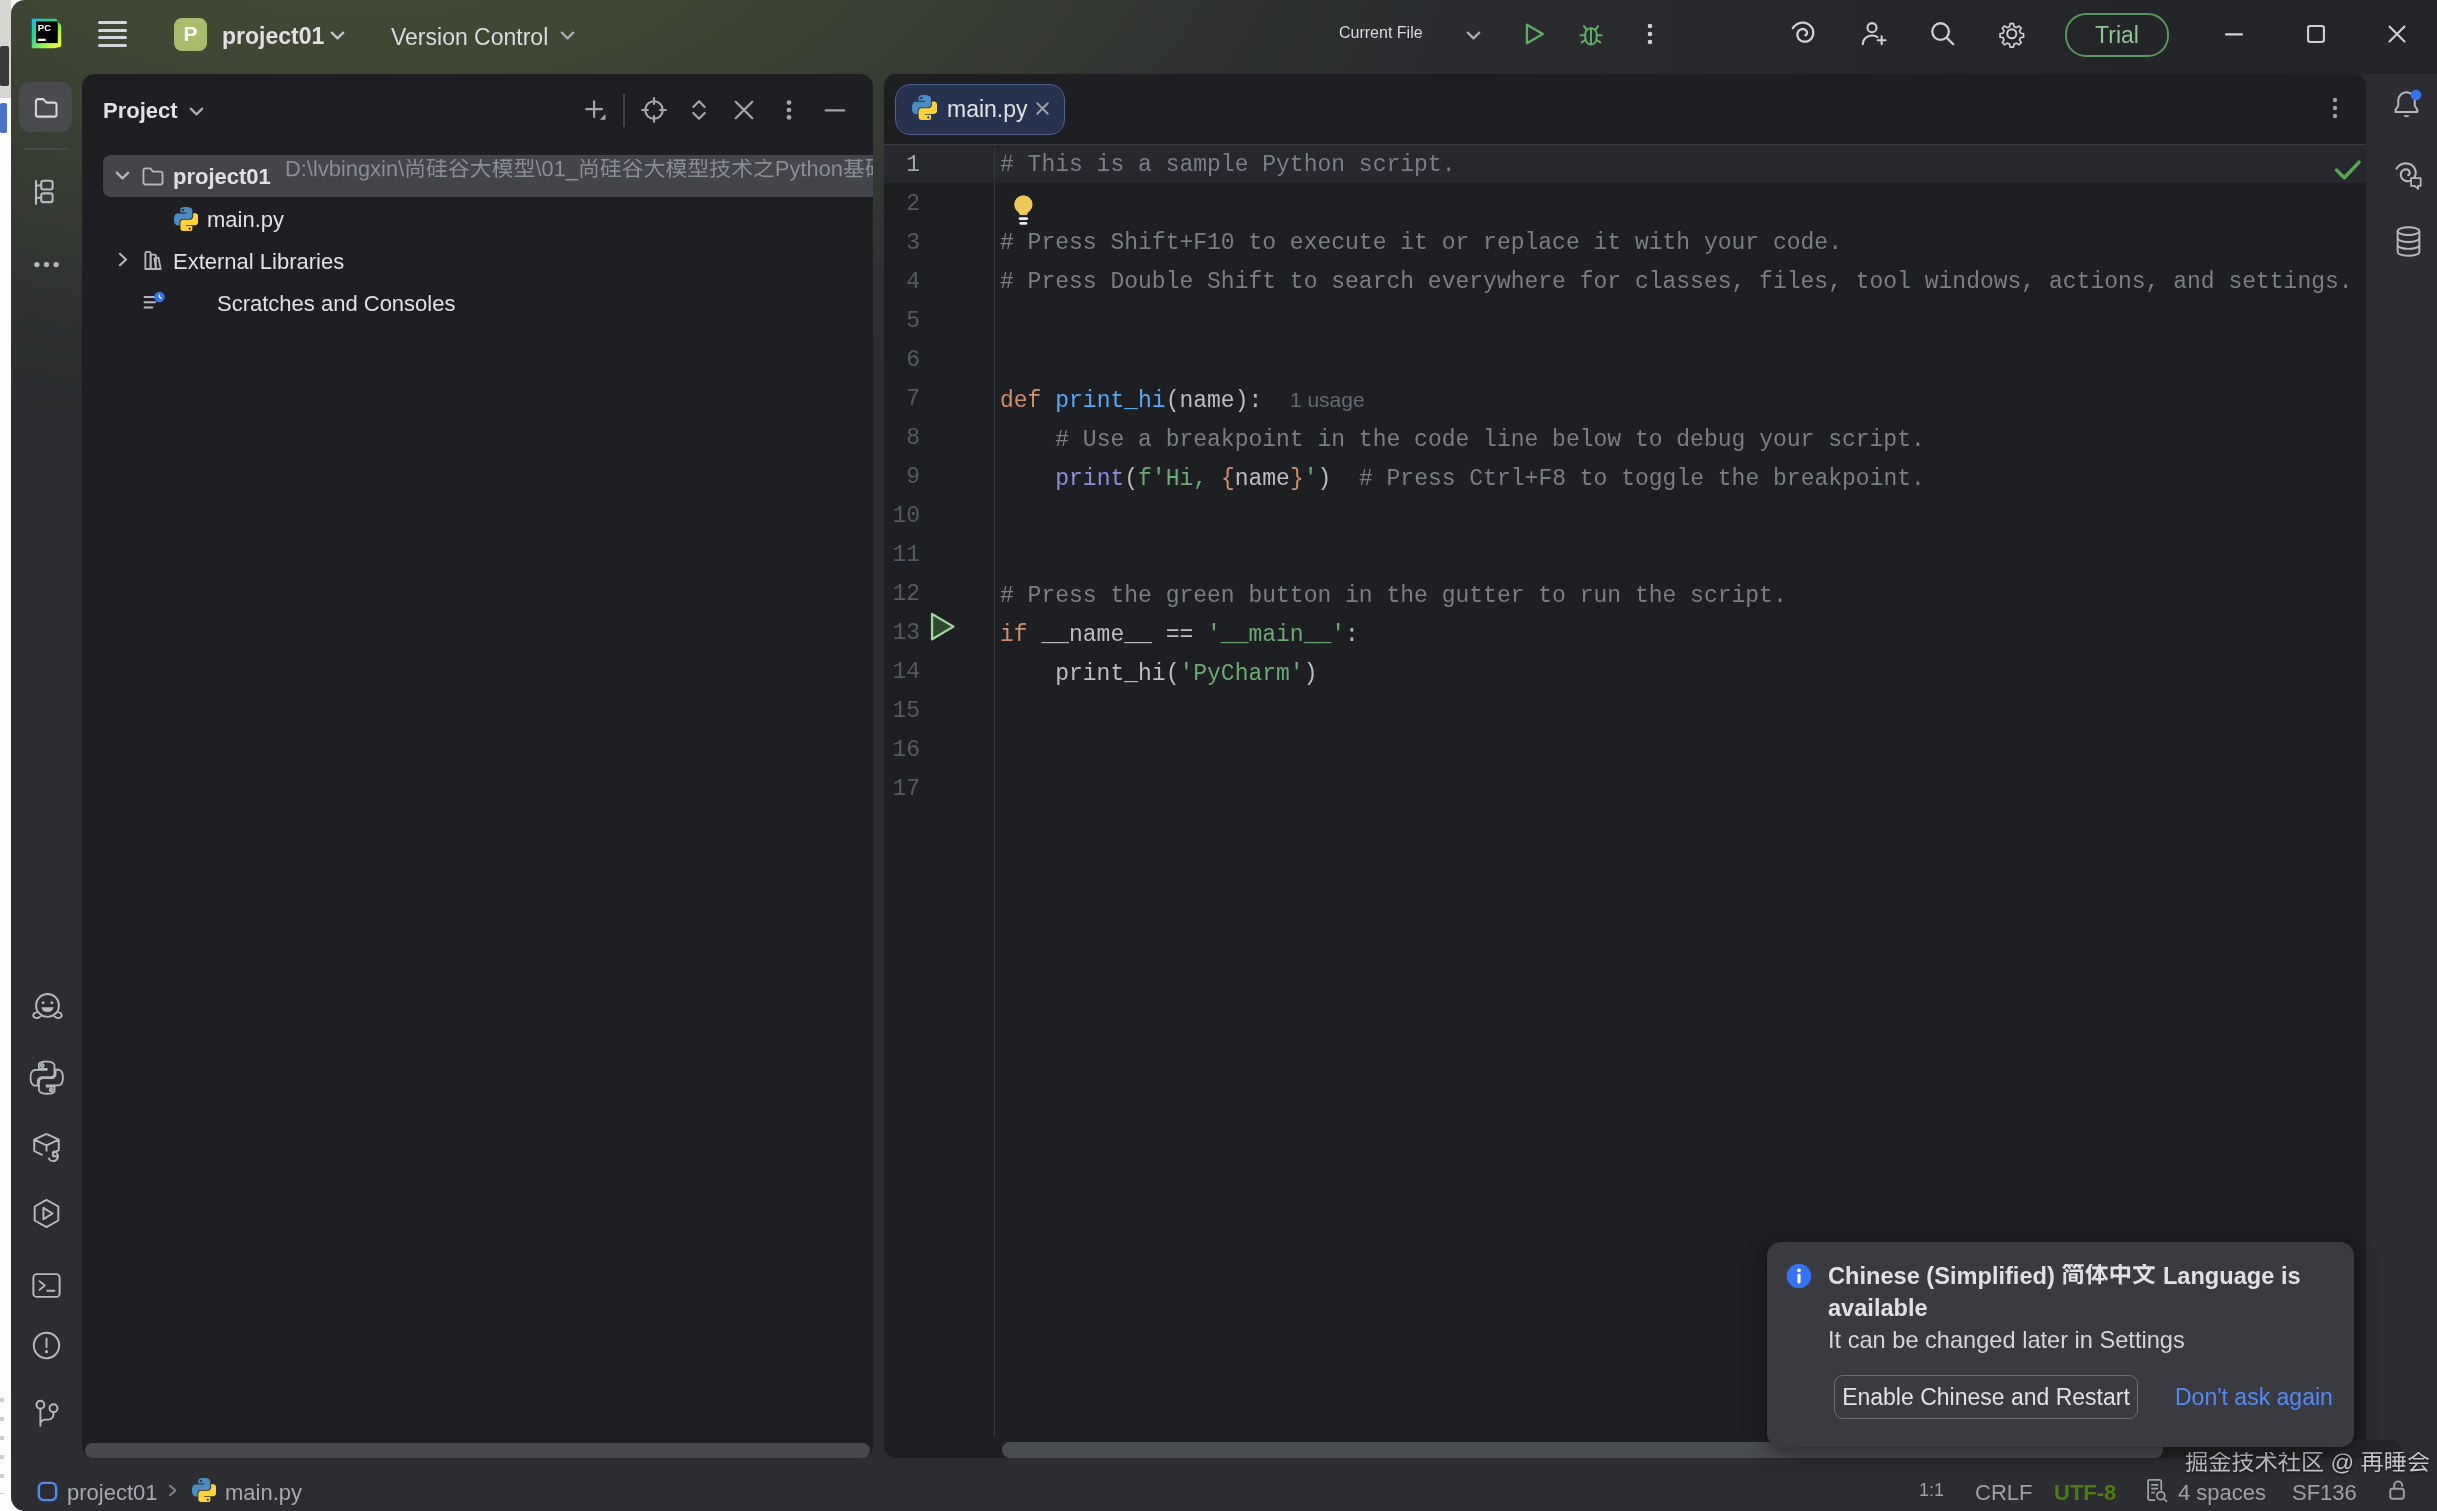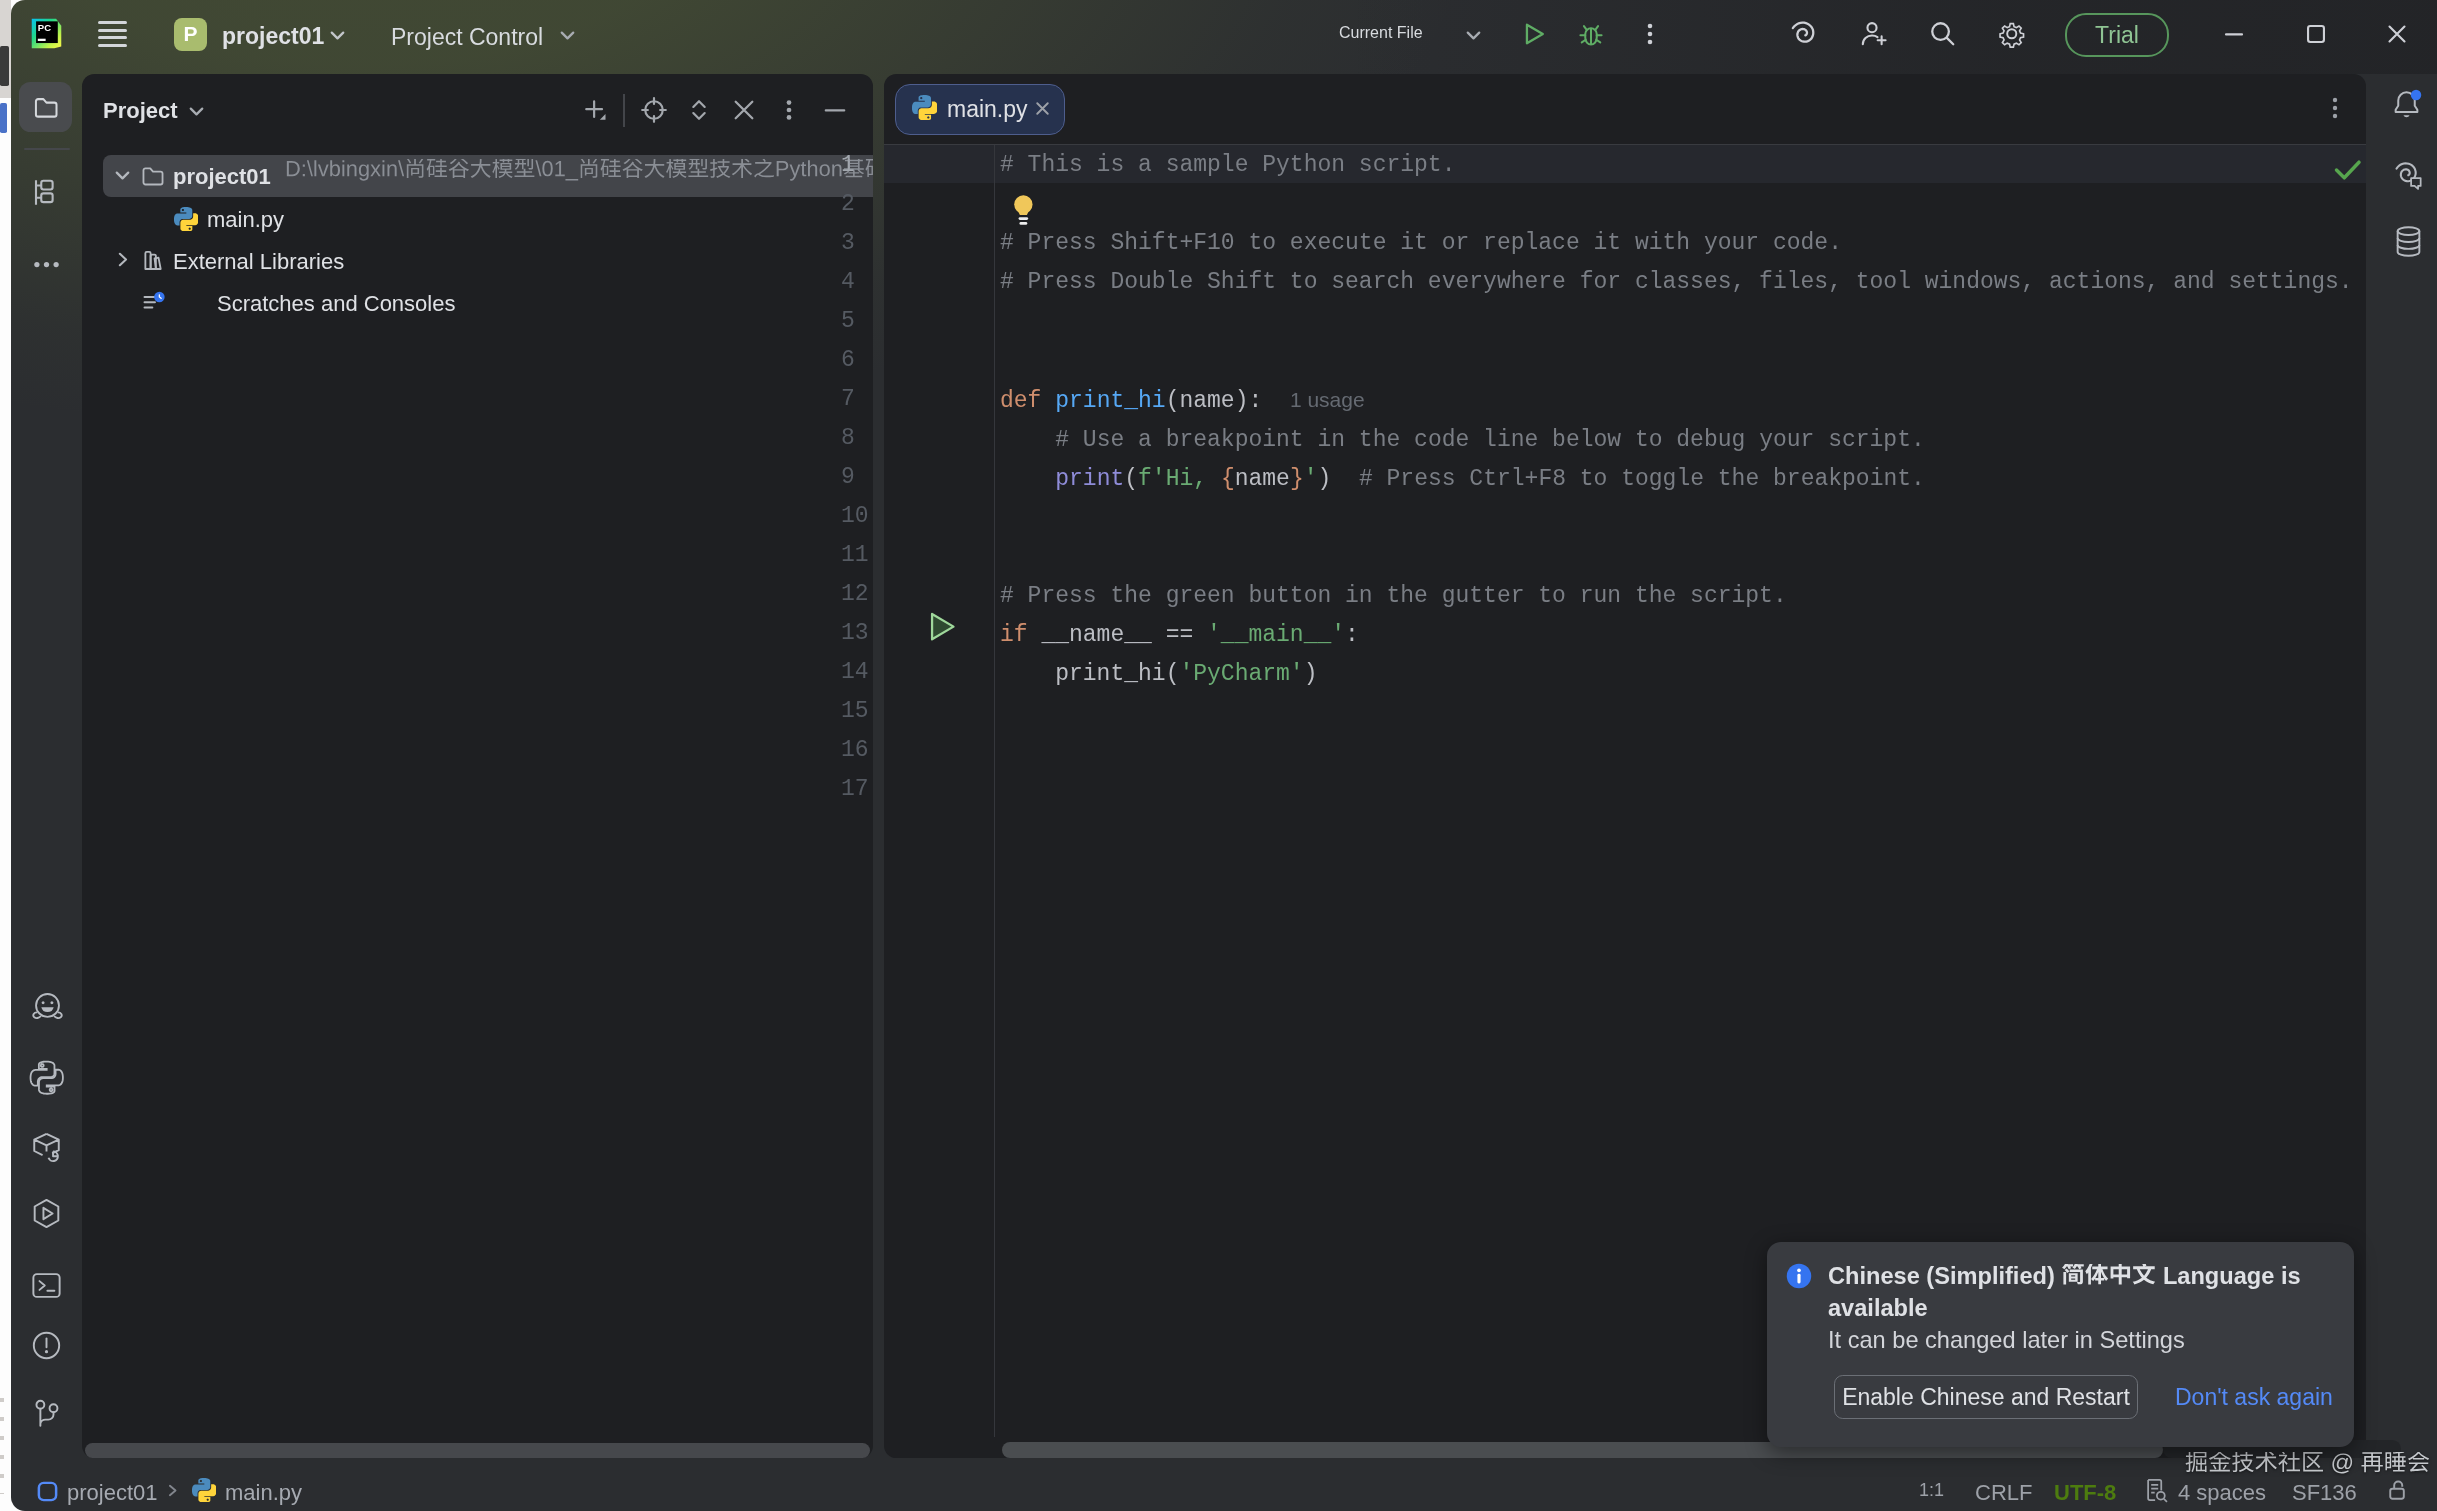--- a/index.html
+++ b/index.html
@@ -30,21 +30,21 @@
   </svg>
 <div style="position:absolute;left:98px;top:21px;width:29px;height:3px;background:#d3d6da;border-radius:1.8px"></div>
 <div style="position:absolute;left:98px;top:28.5px;width:29px;height:3px;background:#d3d6da;border-radius:1.8px"></div>
 <div style="position:absolute;left:98px;top:36px;width:29px;height:3px;background:#d3d6da;border-radius:1.8px"></div>
 <div style="position:absolute;left:98px;top:44px;width:29px;height:3px;background:#d3d6da;border-radius:1.8px"></div>
 <div style="position:absolute;left:174px;top:17.5px;width:33px;height:33px;background:#a9bc6e;border-radius:7.9px;display:flex;align-items:center;justify-content:center;color:#fff;font-weight:bold;font-size:21px">P</div>
 <div style="position:absolute;left:222px;top:23px;font-size:23px;color:#dfe1e5;font-weight:700;white-space:nowrap;">project01</div>
 <svg style="position:absolute;left:327px;top:25.4px;" width="21" height="21" viewBox="0 0 24 24">
     <path d="M5 8l6 6 6-6" fill="none" stroke="#c3c6cb" stroke-width="2.4" stroke-linecap="round" stroke-linejoin="round" transform="scale(1.0909090909090908)"></path>
   </svg>
-<div style="position:absolute;left:391px;top:23.6px;font-size:23px;color:#d8dbdf;font-weight:400;white-space:nowrap;">Project Control</div>
+<div style="position:absolute;left:391px;top:23.6px;font-size:23px;color:#d8dbdf;font-weight:400;white-space:nowrap;">Version Control</div>
 <svg style="position:absolute;left:557px;top:25.4px;" width="21" height="21" viewBox="0 0 24 24">
     <path d="M5 8l6 6 6-6" fill="none" stroke="#a8acb2" stroke-width="2.4" stroke-linecap="round" stroke-linejoin="round" transform="scale(1.0909090909090908)"></path>
   </svg>
 <div style="position:absolute;left:1339px;top:23.6px;font-size:16px;color:#d8dbdf;font-weight:400;white-space:nowrap;">Current File</div>
 <svg style="position:absolute;left:1463px;top:25.4px;" width="21" height="21" viewBox="0 0 24 24">
     <path d="M5 8l6 6 6-6" fill="none" stroke="#a8acb2" stroke-width="2.4" stroke-linecap="round" stroke-linejoin="round" transform="scale(1.0909090909090908)"></path>
   </svg>
 <svg style="position:absolute;left:1519px;top:19px;" width="30" height="30" viewBox="0 0 34 34">
     <path d="M9 6.5 L27 17 L9 27.5 Z" fill="none" stroke="#5fad65" stroke-width="2.6" stroke-linejoin="round"></path>
   </svg>
@@ -250,21 +250,21 @@
   </svg>
 <svg style="position:absolute;left:2320px;top:93px;" width="30" height="30" viewBox="0 0 34 34">
     <g fill="#9da1a8">
       <circle cx="17" cy="8" r="2.5"></circle>
       <circle cx="17" cy="17" r="2.5"></circle>
       <circle cx="17" cy="26" r="2.5"></circle>
     </g>
   </svg>
 <div style="position:absolute;left:884px;top:144px;width:1482px;height:1.4px;background:#393b40"></div>
 <div style="position:absolute;left:994px;top:145px;width:1.4px;height:1292px;background:#35373c"></div>
-<div style="position:absolute;left:841px;top:146px;width:79px;text-align:left;font-family:'Liberation Mono',monospace;font-size:23px;line-height:39px;color:#555a62;white-space:pre"><span style="color:#a1a6ad">1</span>
+<div style="position:absolute;left:841px;top:146px;width:79px;text-align:right;font-family:'Liberation Mono',monospace;font-size:23px;line-height:39px;color:#555a62;white-space:pre"><span style="color:#a1a6ad">1</span>
 <span style="color:#555a62">2</span>
 <span style="color:#555a62">3</span>
 <span style="color:#555a62">4</span>
 <span style="color:#555a62">5</span>
 <span style="color:#555a62">6</span>
 <span style="color:#555a62">7</span>
 <span style="color:#555a62">8</span>
 <span style="color:#555a62">9</span>
 <span style="color:#555a62">10</span>
 <span style="color:#555a62">11</span>

